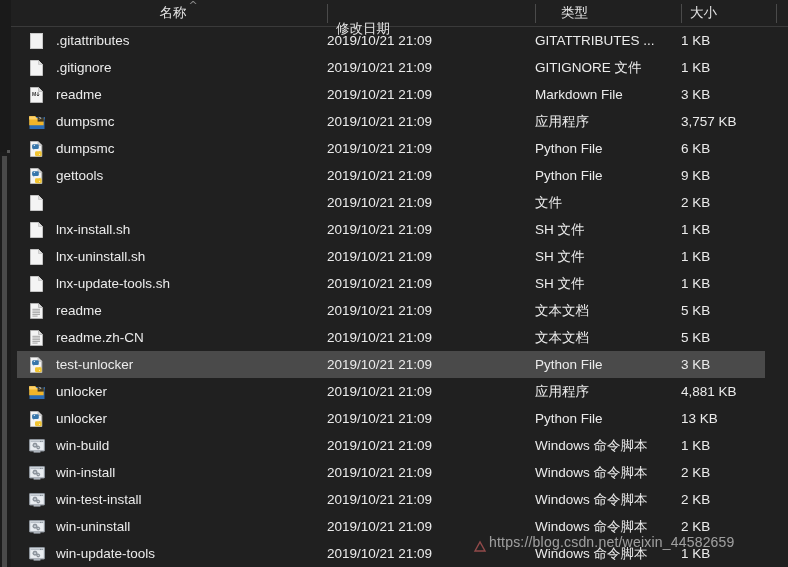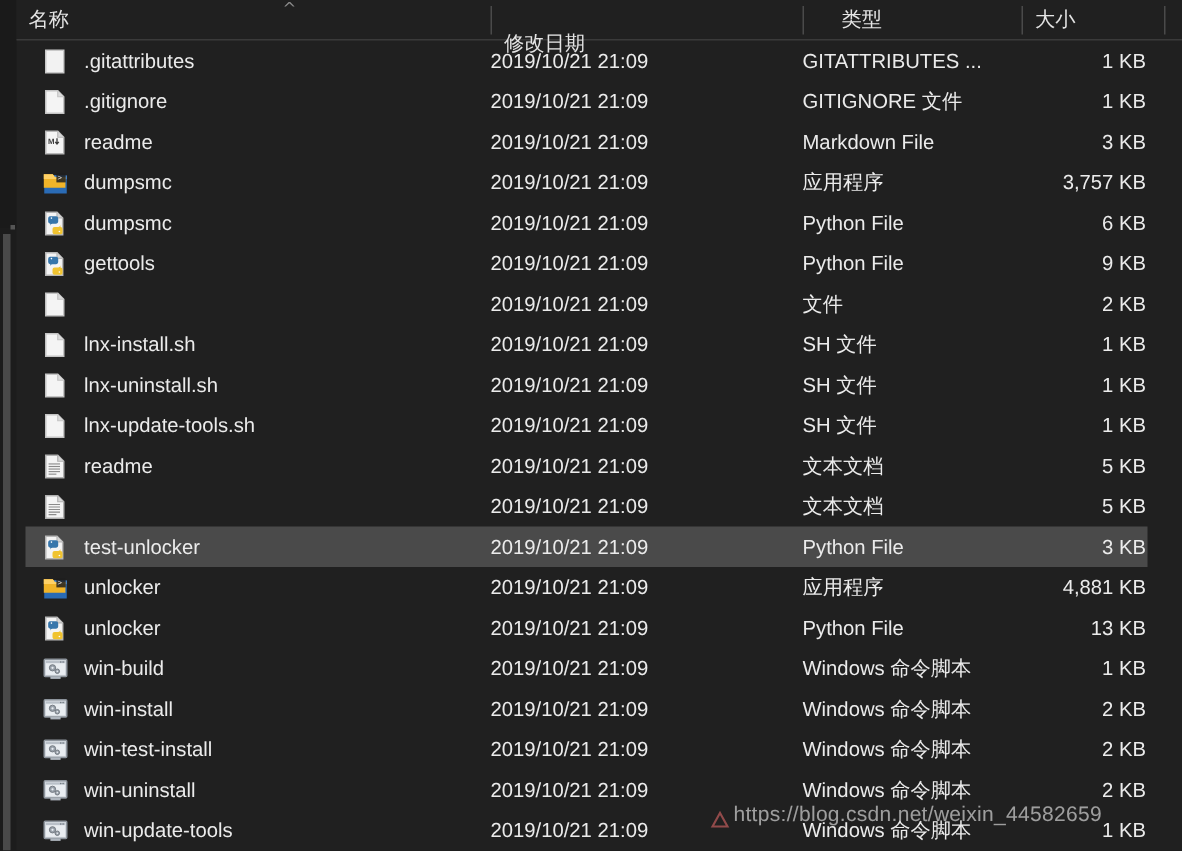--- a/index.html
+++ b/index.html
@@ -141,21 +141,21 @@
     left: 316px;
     width: 180px;
   }
   .c-type {
     left: 524px;
     width: 155px;
   }
   .c-size {
     left: 670px;
     width: 83px;
-    text-align: right;
+    text-align: left;
   }
 
   
   .ficon {
     position: absolute;
     left: 17px;
     top: 5px;
     width: 18px;
     height: 18px;
     z-index: 3;
@@ -191,21 +191,21 @@
 <div id="explorer">
 
   <div class="scroll-track">
     <div class="scroll-topcap"></div>
     <div class="scroll-nub"></div>
     <div class="scroll-thumb"></div>
   </div>
 
   <div class="header">
     <div class="sort-arrow">^</div>
-    <div class="hcell" style="left:0px; width:316px;">名称</div>
+    <div class="hcell" style="left:0px; width:316px;text-align:center;">名称</div>
     <div class="hdiv" style="left:316px;"></div>
     <div class="hcell" style="left:317px; width:207px;margin-top:16px;">修改日期</div>
     <div class="hdiv" style="left:524px;"></div>
     <div class="hcell" style="left:525px; width:145px;margin-left:17px;">类型</div>
     <div class="hdiv" style="left:670px;"></div>
     <div class="hcell" style="left:671px; width:94px;">大小</div>
     <div class="hdiv" style="left:765px;"></div>
   </div>
 
   <div class="rows" id="rows-container">
@@ -367,20 +367,21 @@
             <path d="M10.5 1.5 V5.5 H14.5" fill="#d8d8d8" stroke="#b0b0b0" stroke-width="0.8"></path>
             <g stroke="#8a8a8a" stroke-width="0.75">
               <path d="M4.4 7.3 h7.6"></path>
               <path d="M4.4 9 h7.6"></path>
               <path d="M4.4 10.7 h7.6"></path>
               <path d="M4.4 12.4 h7.6"></path>
               <path d="M4.4 14.1 h5.2"></path>
             </g>
           </svg>
         </span>
+        <div class="cell c-name">readme.zh-CN</div>
         <div class="cell c-date">2019/10/21 21:09</div>
         <div class="cell c-type">文本文档</div>
         <div class="cell c-size">5 KB</div>
       </div>
       <div class="row selected">
         <div class="rowbg"></div>
         <span class="ficon">
           <svg width="18" height="18" viewBox="0 0 18 18">
             <path d="M2.5 1.5 H10 L13.8 5.3 V16.5 H2.5 Z" fill="#f4f4f4" stroke="#b6b6b6" stroke-width="1"></path>
             <path d="M10 1.5 V5.3 H13.8" fill="#d6d6d6" stroke="#b6b6b6" stroke-width="0.8"></path>

